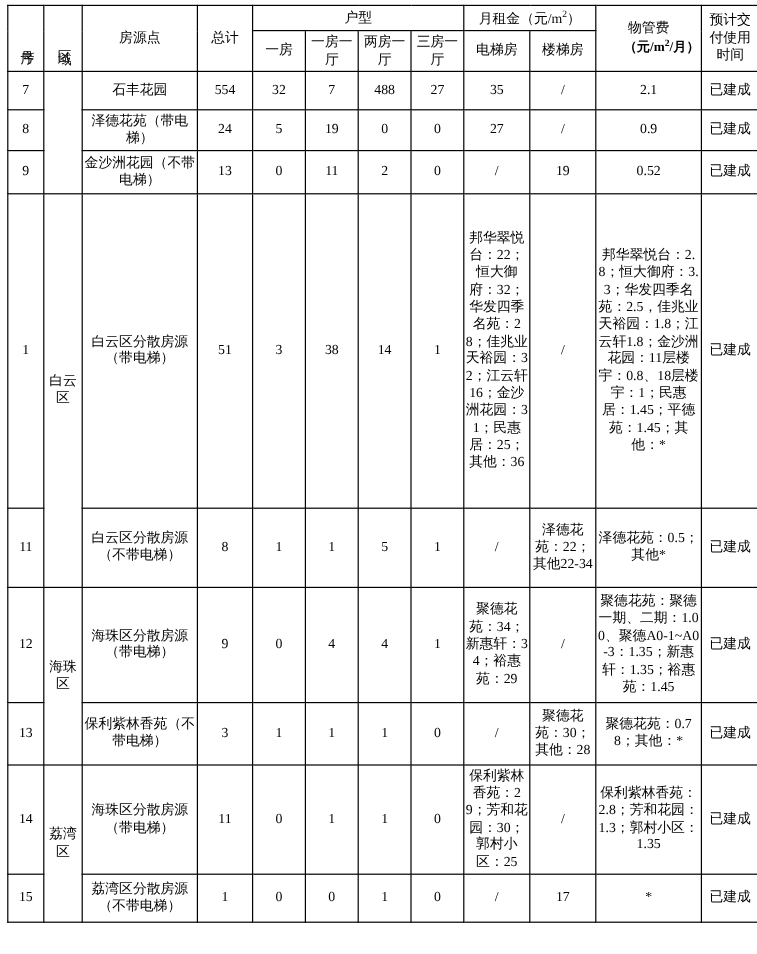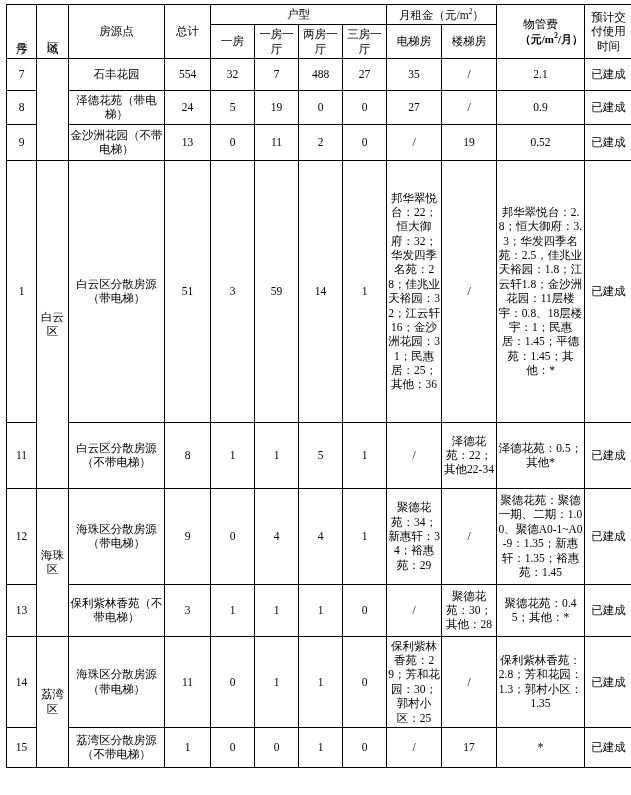--- a/index.html
+++ b/index.html
@@ -174,21 +174,21 @@
         <td class="cell-num">19</td>
         <td class="cell-num">0.52</td>
         <td class="cell-deliver">已建成</td>
       </tr>
       <tr style="height:262px">
         <td class="cell-num">1</td>
         <td rowspan="2" class="cell-area">白云区</td>
         <td class="cell-site">白云区分散房源（带电梯）</td>
         <td class="cell-num">51</td>
         <td class="cell-num">3</td>
-        <td class="cell-num">59</td>
+        <td class="cell-num">38</td>
         <td class="cell-num">14</td>
         <td class="cell-num">1</td>
         <td class="cell-note">邦华翠悦台：22；恒大御府：32；华发四季名苑：28；佳兆业天裕园：32；江云轩16；金沙洲花园：31；民惠居：25；其他：36</td>
         <td class="cell-num">/</td>
         <td class="cell-note">邦华翠悦台：2.8；恒大御府：3.3；华发四季名苑：2.5，佳兆业天裕园：1.8；江云轩1.8；金沙洲花园：11层楼宇：0.8、18层楼宇：1；民惠居：1.45；平德苑：1.45；其他：*</td>
         <td class="cell-deliver">已建成</td>
       </tr>
       <tr style="height:66px">
         <td class="cell-num">11</td>
         <td class="cell-site">白云区分散房源（不带电梯）</td>
@@ -206,34 +206,34 @@
         <td class="cell-num">12</td>
         <td rowspan="2" class="cell-area">海珠区</td>
         <td class="cell-site">海珠区分散房源（带电梯）</td>
         <td class="cell-num">9</td>
         <td class="cell-num">0</td>
         <td class="cell-num">4</td>
         <td class="cell-num">4</td>
         <td class="cell-num">1</td>
         <td class="cell-note">聚德花苑：34；新惠轩：34；裕惠苑：29</td>
         <td class="cell-num">/</td>
-        <td class="cell-note">聚德花苑：聚德一期、二期：1.00、聚德A0-1~A0-9：1.35；新惠轩：1.35；裕惠苑：1.45</td>
+        <td class="cell-note">聚德花苑：聚德一期、二期：1.00、聚德A0-1~A0-3：1.35；新惠轩：1.35；裕惠苑：1.45</td>
         <td class="cell-deliver">已建成</td>
       </tr>
       <tr style="height:52px">
         <td class="cell-num">13</td>
         <td class="cell-site">保利紫林香苑（不带电梯）</td>
         <td class="cell-num">3</td>
         <td class="cell-num">1</td>
         <td class="cell-num">1</td>
         <td class="cell-num">1</td>
         <td class="cell-num">0</td>
         <td class="cell-num">/</td>
         <td class="cell-note">聚德花苑：30；其他：28</td>
-        <td class="cell-note">聚德花苑：0.45；其他：*</td>
+        <td class="cell-note">聚德花苑：0.78；其他：*</td>
         <td class="cell-deliver">已建成</td>
       </tr>
       <tr style="height:72px">
         <td class="cell-num">14</td>
         <td rowspan="2" class="cell-area">荔湾区</td>
         <td class="cell-site">海珠区分散房源（带电梯）</td>
         <td class="cell-num">11</td>
         <td class="cell-num">0</td>
         <td class="cell-num">1</td>
         <td class="cell-num">1</td>

